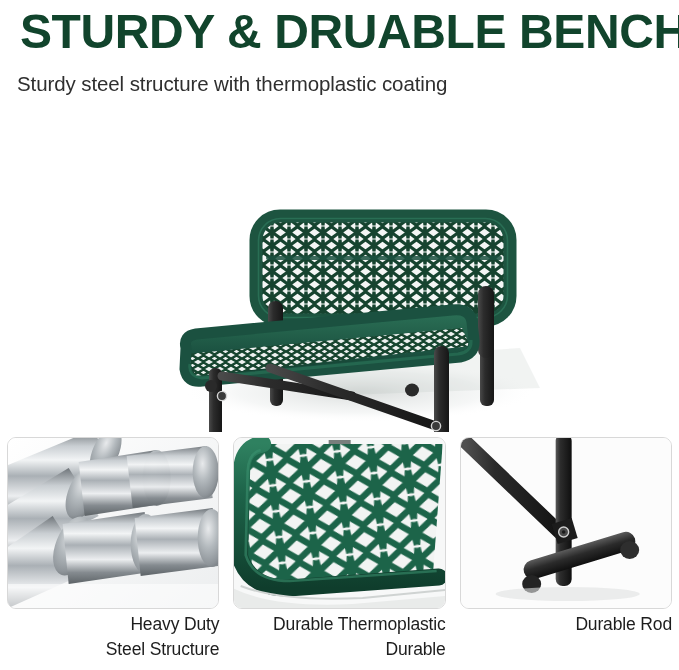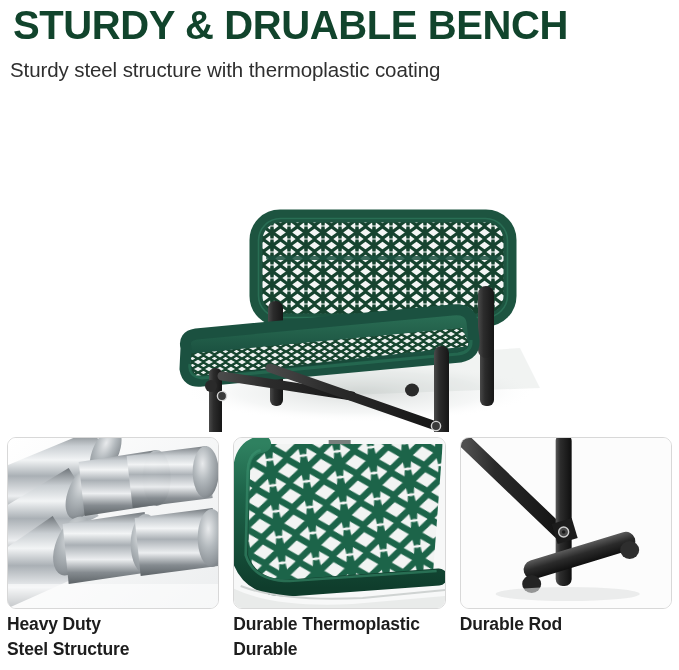--- a/index.html
+++ b/index.html
@@ -16,31 +16,31 @@
     -webkit-font-smoothing: antialiased;
   }
 
   
   .header {
     position: absolute;
     left: 0; top: 0;
     width: 679px;
   }
   .headline {
-    margin: 4px;
+    margin: 11px;
     padding: 0 0 0 9px;
-    font-size: 40px;
+    font-size: 48px;
     line-height: 42px;
     font-weight: 700;
     letter-spacing: -0.4px;
     color: #11442c;
     white-space: nowrap;
   }
   .subhead {
-    margin: 0;
+    margin: 7px;
     padding: 7px 0 0 10px;
     font-size: 20.5px;
     line-height: 26px;
     font-weight: 400;
     color: #2f2f2f;
     letter-spacing: -0.1px;
     white-space: nowrap;
   }
 
   
@@ -83,26 +83,25 @@
     top: 612px;
     width: 679px;
     height: 58px;
     display: flex;
     gap: 14px;
     padding: 0 7px;
     box-sizing: border-box;
   }
   .caption {
     flex: 1 1 0;
-    text-align: left;
+    text-align: right;
     font-size: 17.5px;
     line-height: 25px;
     color: #1d1d1d;
     letter-spacing: -0.15px;
-    font-weight: bold;
   }
   .caption .l1, .caption .l2 { display: block; white-space: nowrap; }
 </style>
 </head>
 <body>
 
 <div class="header">
   <h1 class="headline">STURDY &amp; DRUABLE BENCH</h1>
   <p class="subhead">Sturdy steel structure with thermoplastic coating</p>
 </div>

